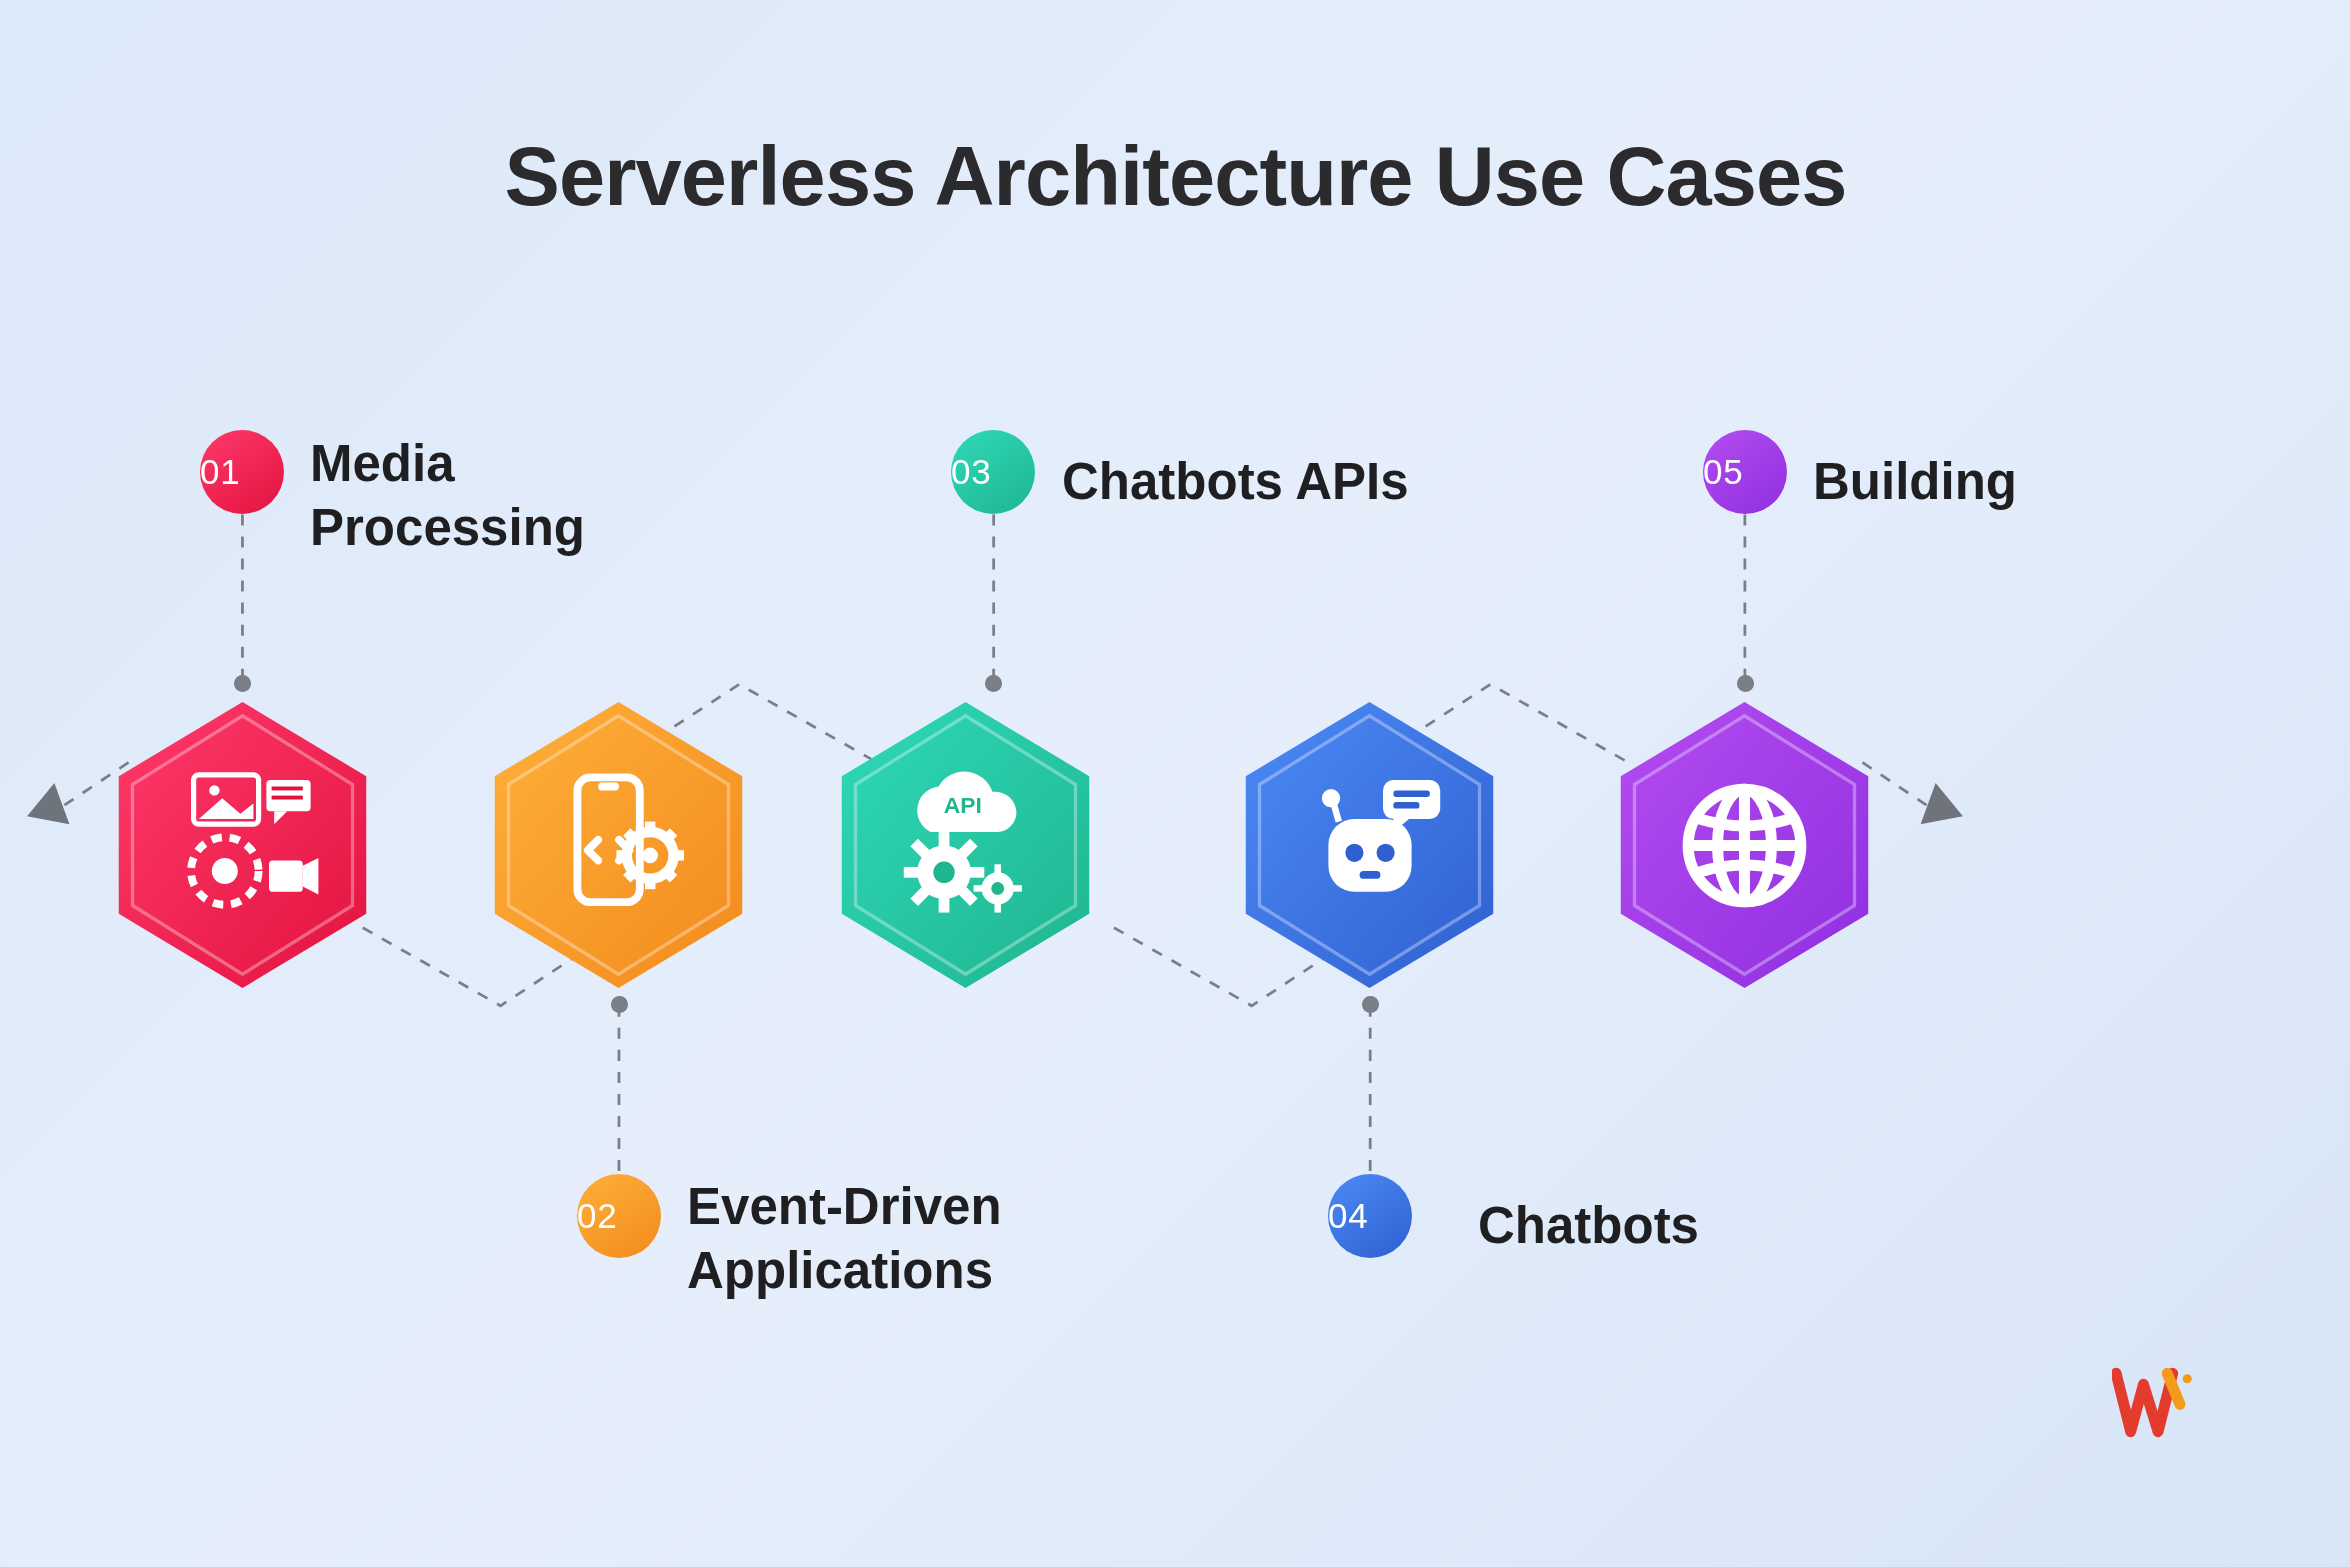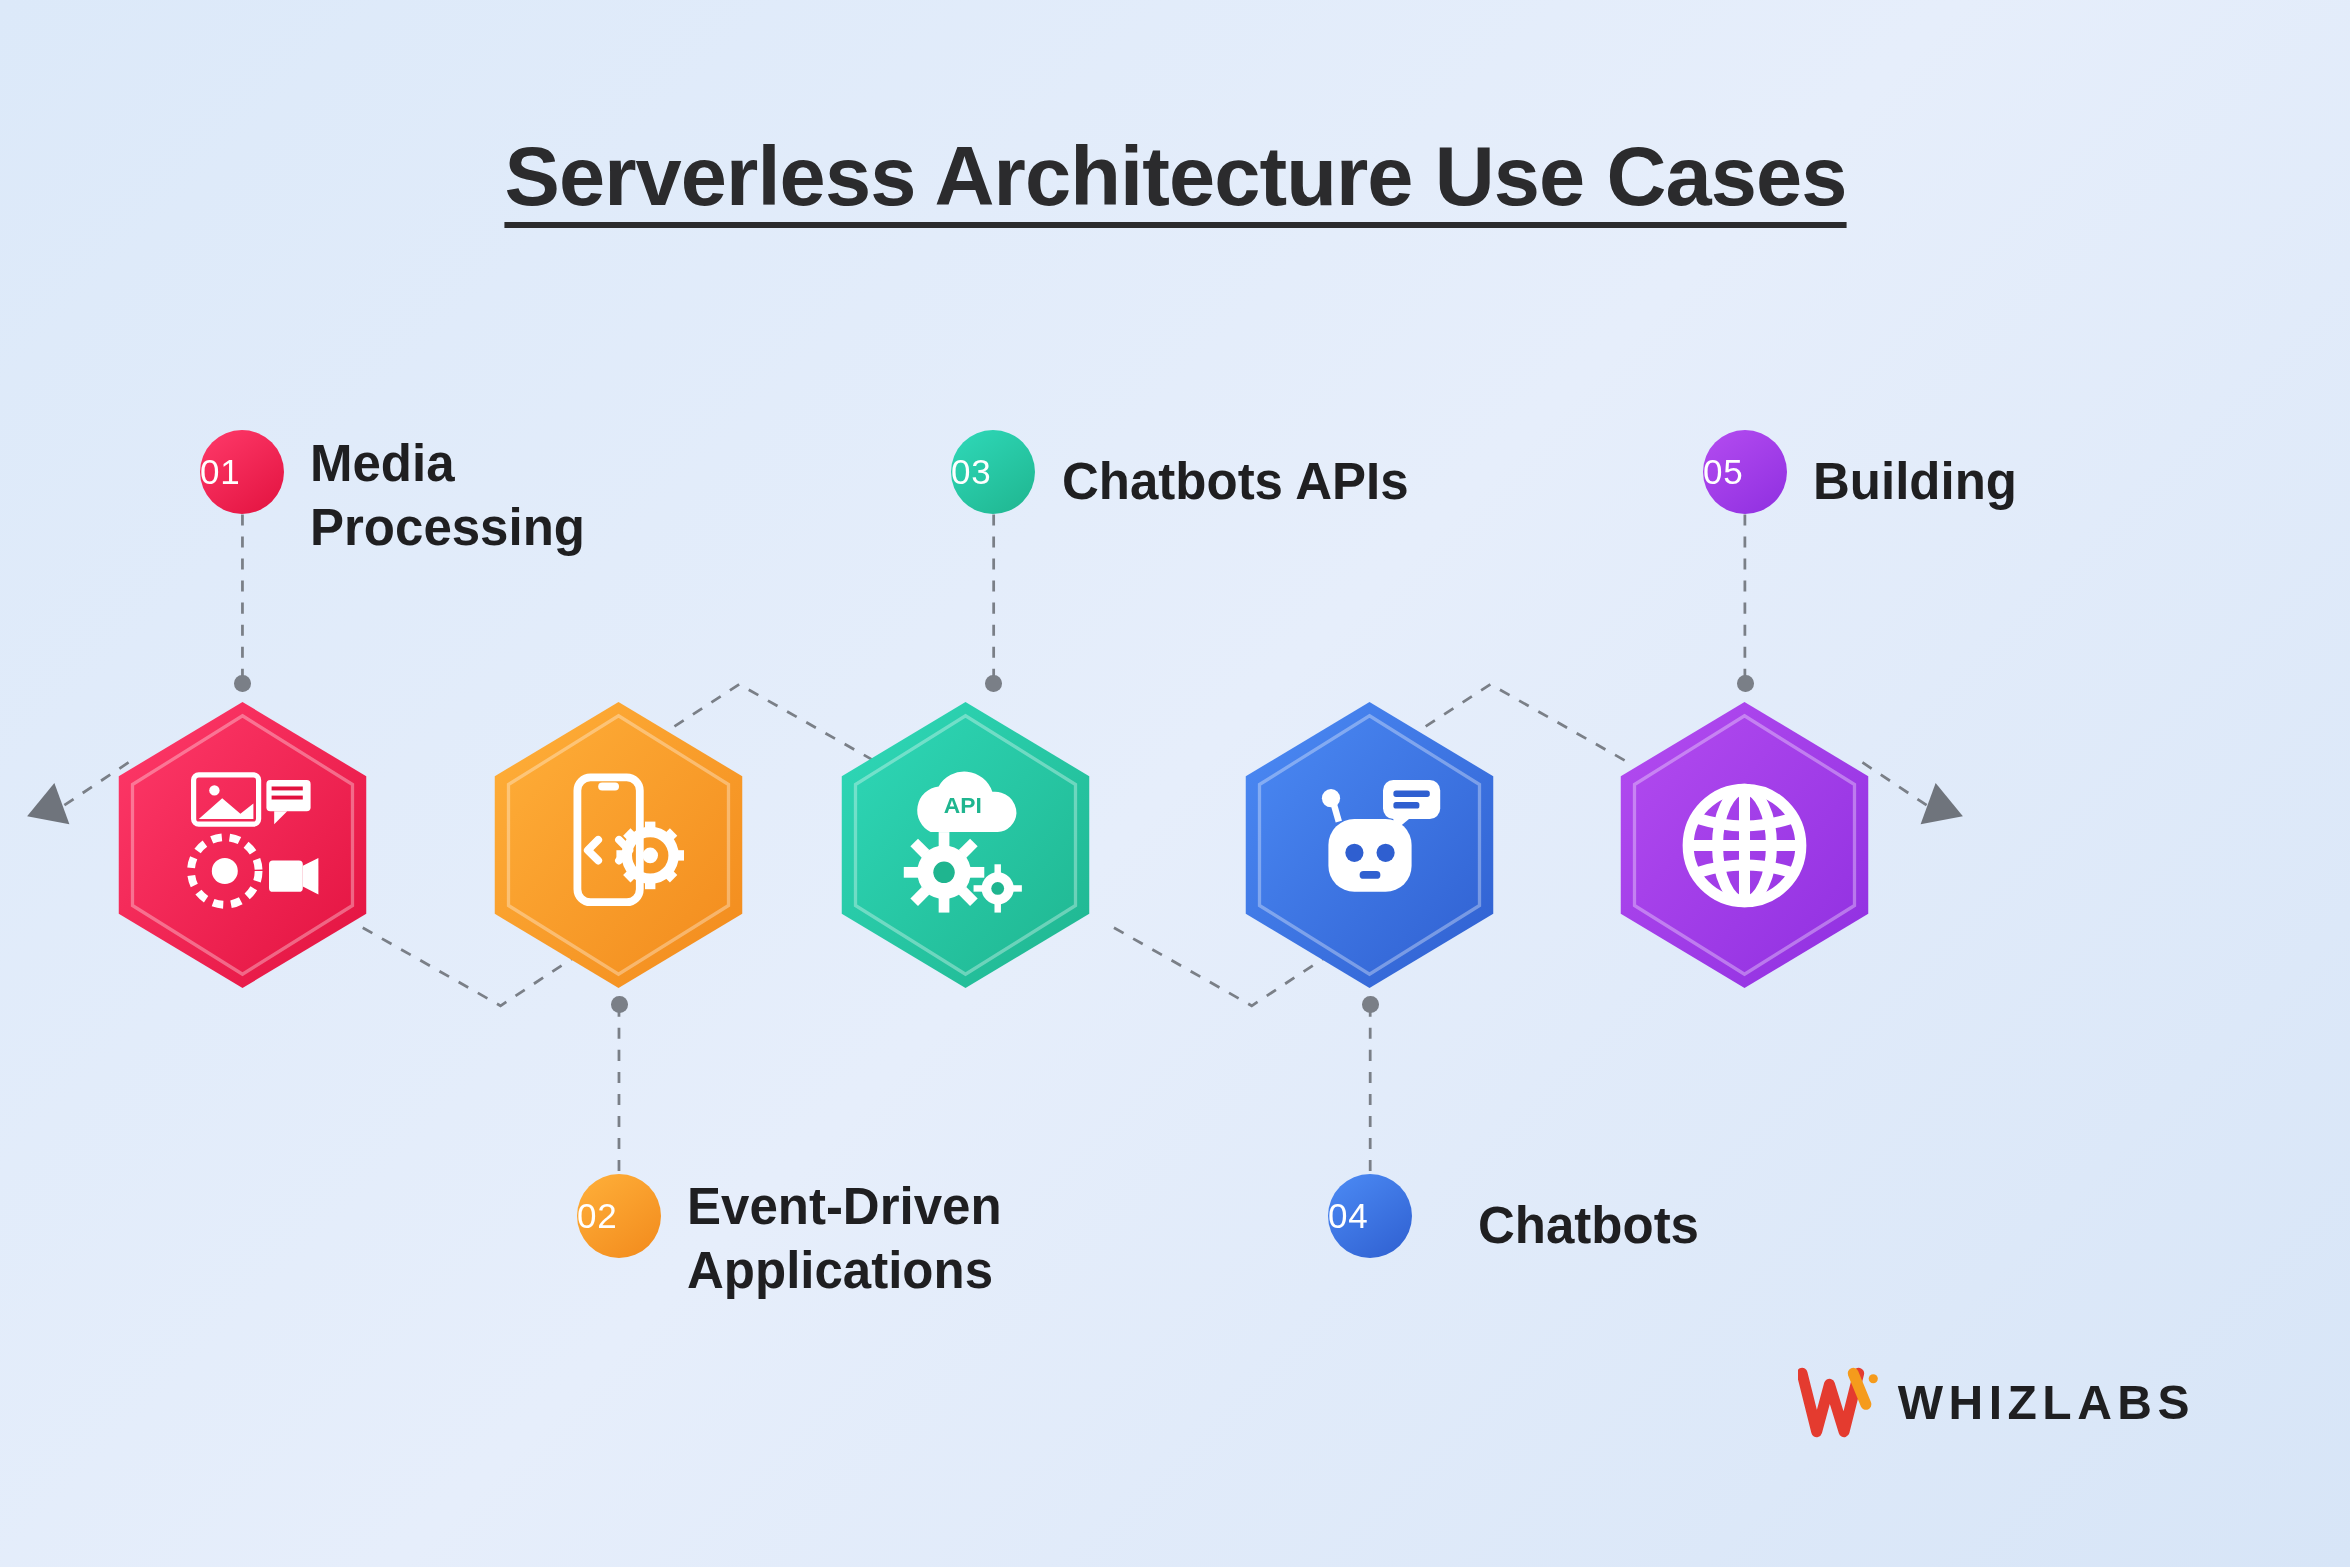--- a/index.html
+++ b/index.html
@@ -14,21 +14,20 @@
   }
 
   .title {
     position: absolute;
     top: 129px;
     left: 50%;
     transform: translateX(-50%);
     font-size: 83px;
     font-weight: 800;
     color: #2b2b2d;
-    text-decoration: underline;
     text-underline-offset: 16.5px;
     text-decoration-thickness: 5.5px;
     white-space: nowrap;
     letter-spacing: -0.9px;
     text-align: center;
   }
 
   
   .hex {
     position: absolute;
@@ -334,15 +333,14 @@
     </svg>
   </div>
 </div>
 
 <div class="logo">
   <svg width="83" height="73" viewBox="0 0 90 80">
     <path d="M4 8 L20 72 L34 20 L50 72 L66 8" fill="none" stroke="#e43b2f" stroke-width="12" stroke-linecap="round" stroke-linejoin="round"></path>
     <path d="M60 8 L74 42" fill="none" stroke="#f59b1c" stroke-width="12" stroke-linecap="round"></path>
     <circle cx="82" cy="14" r="5" fill="#f59b1c"></circle>
   </svg>
-  <span class="logo-text">WHIZLABS</span>
 </div>
 
 
 </body></html>

